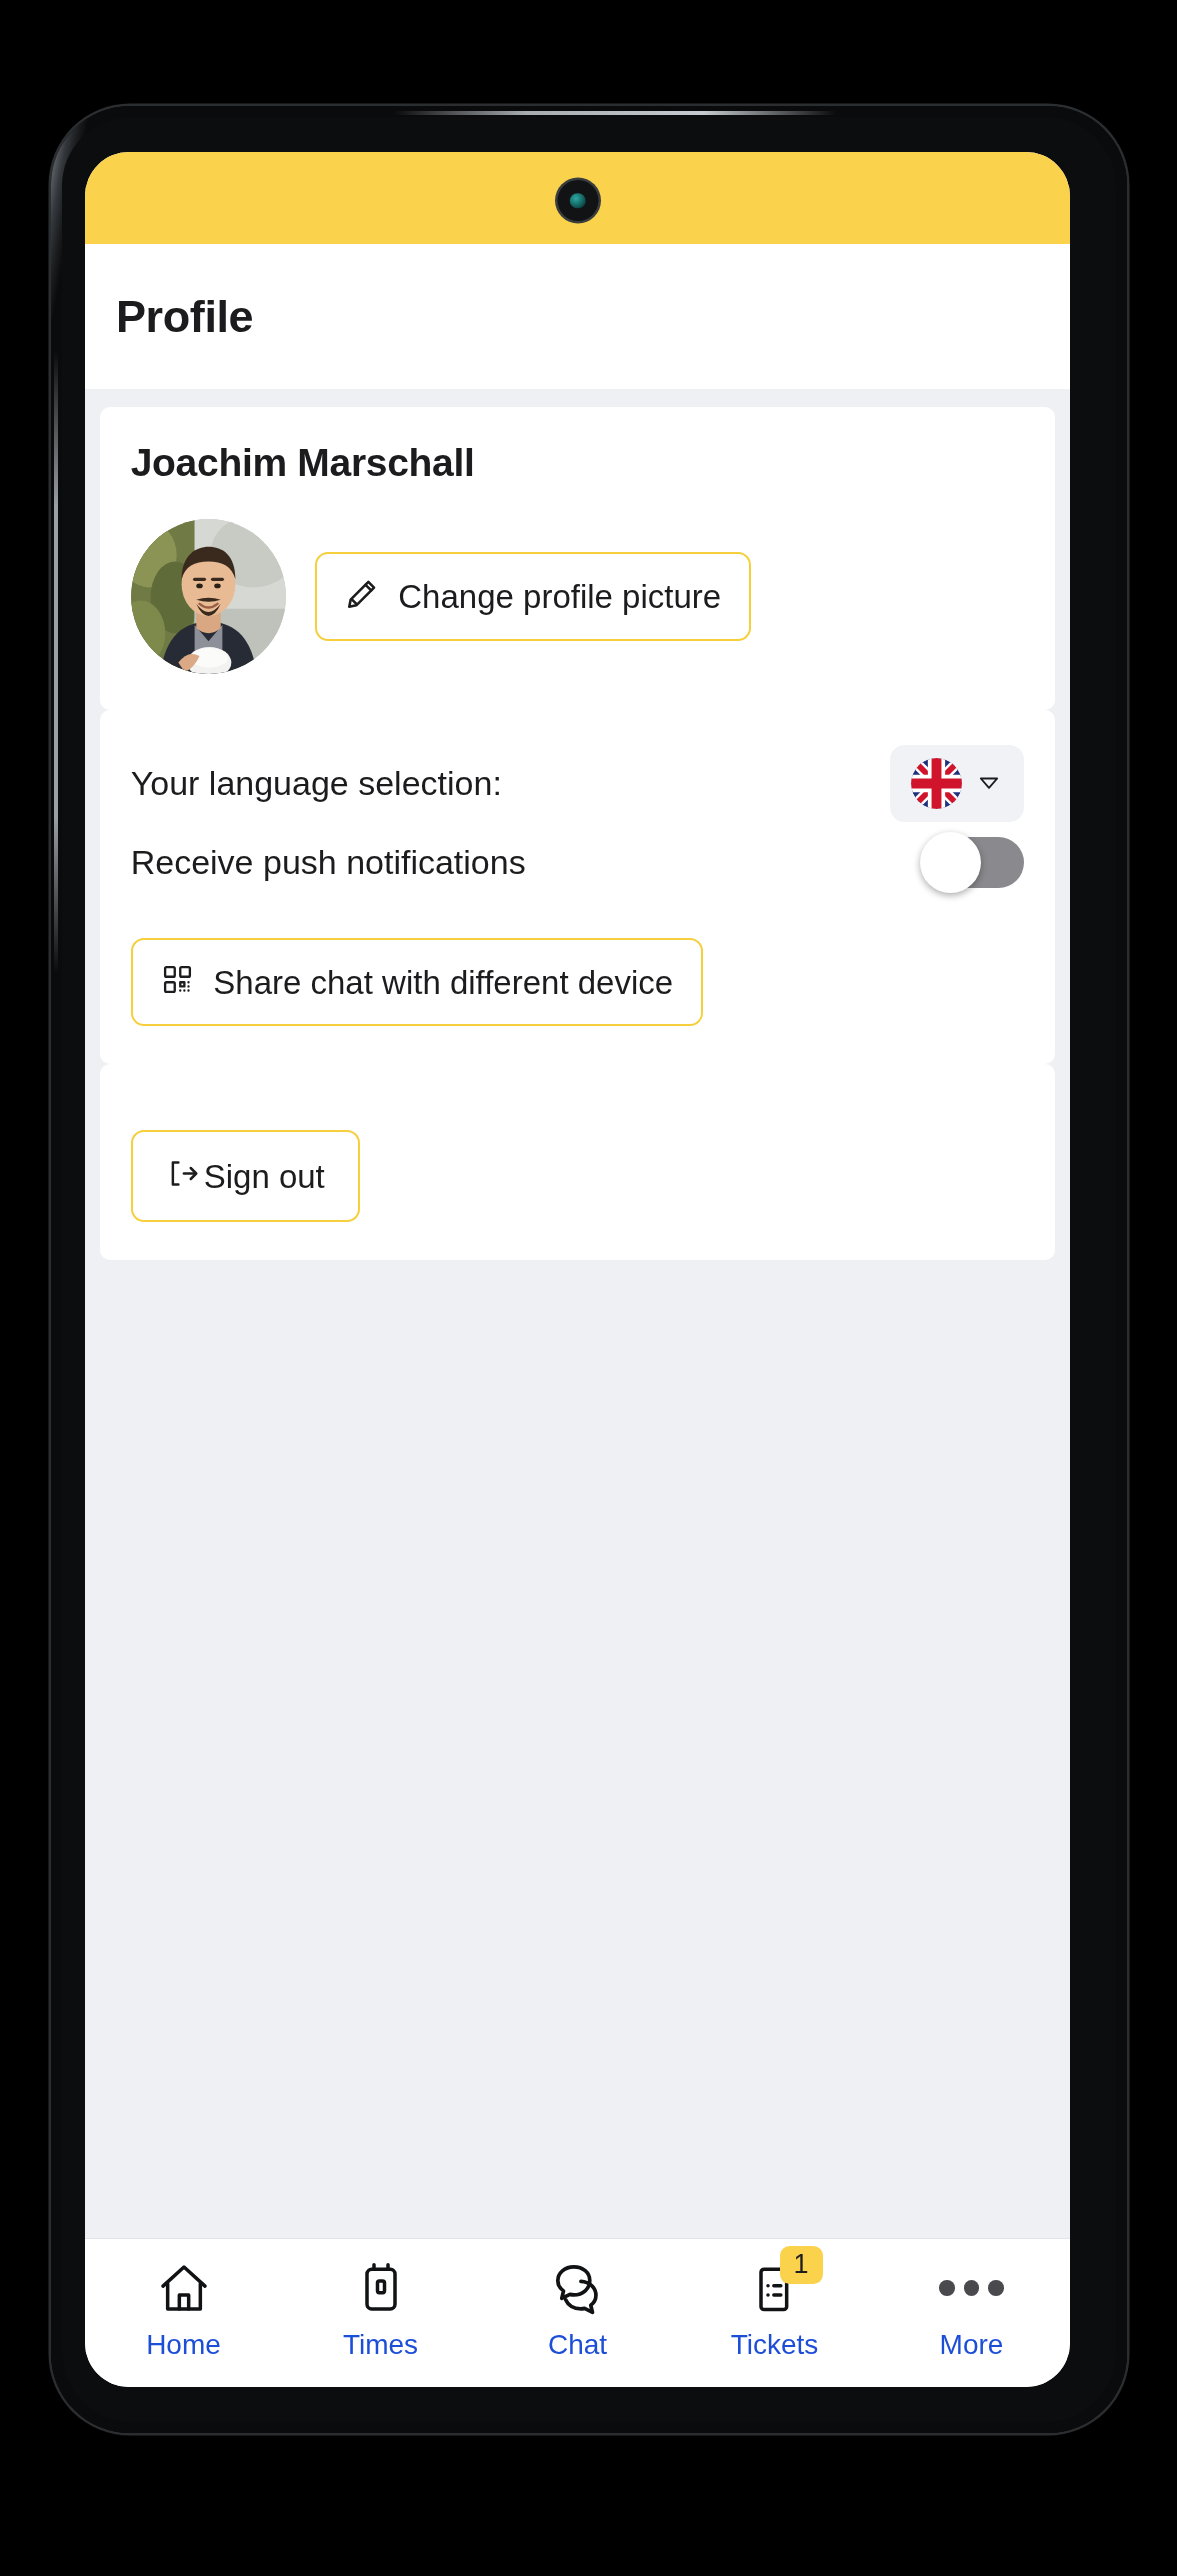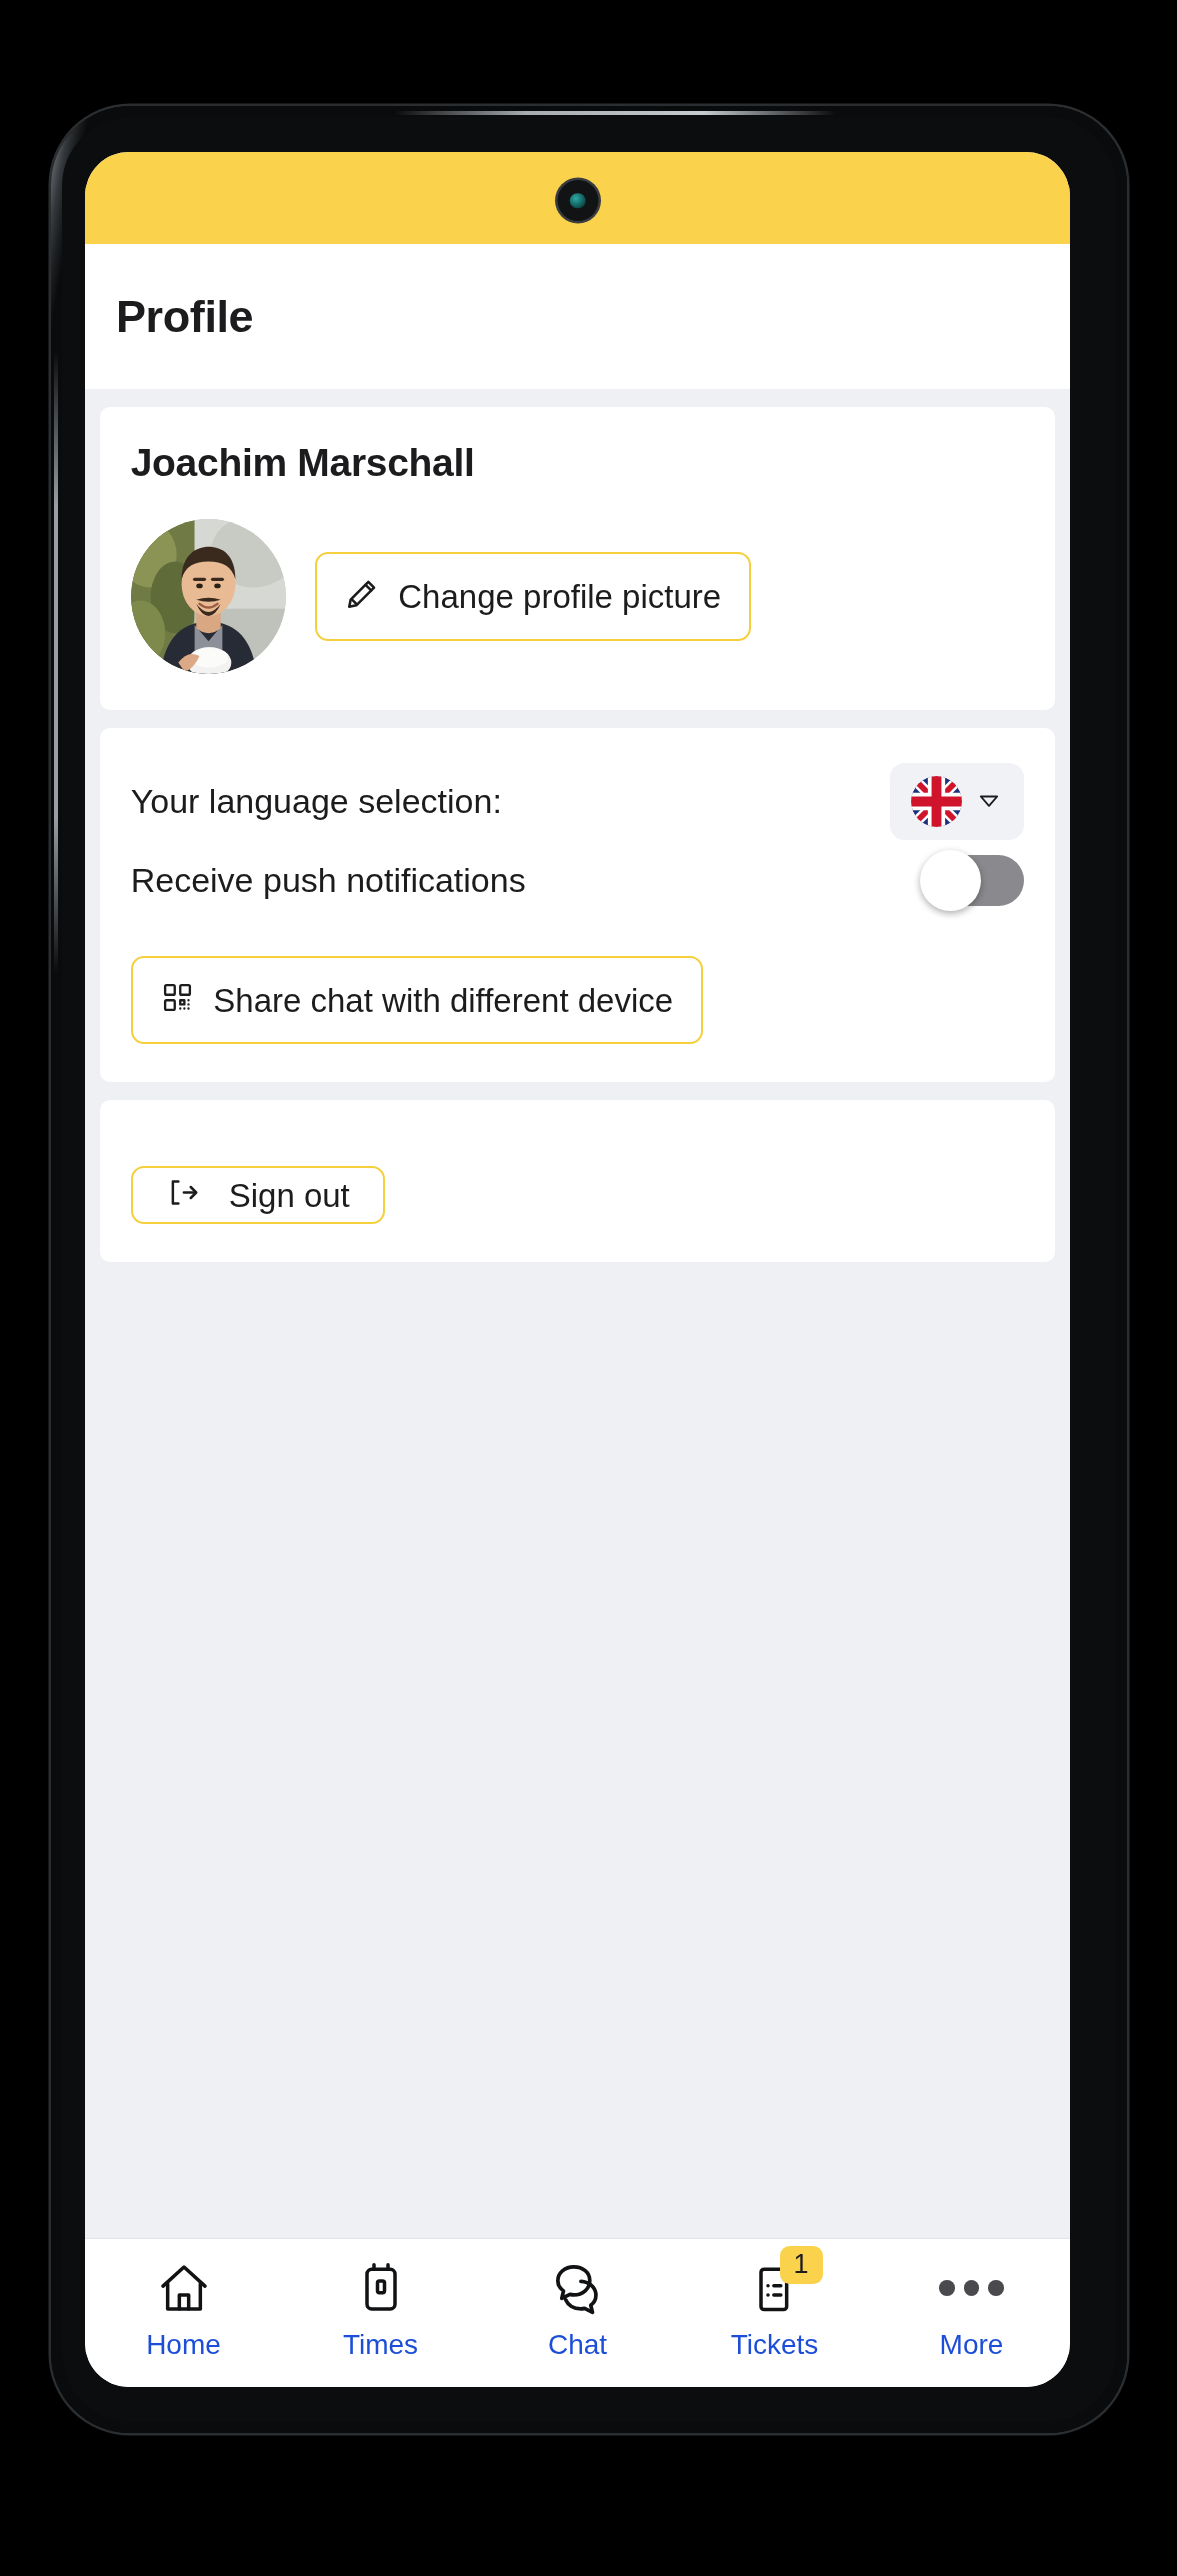--- a/index.html
+++ b/index.html
@@ -97,21 +97,20 @@
     top: 237px; bottom: 149px;
     left: 0; right: 0;
     background: #eff0f4;
     padding: 18px 14.7px 0 14.7px;
     overflow: hidden;
   }
 
   .card {
     background: #ffffff;
     border-radius: 10px;
-    margin-bottom: 18px;
     padding: 29px 31px;
   }
 
   .card-heading {
     font-size: 39px;
     font-weight: 700;
     color: #1c1c1e;
     letter-spacing: -0.3px;
   }
 
@@ -196,21 +195,21 @@
     flex: none;
   }
   #flag-uk svg { display: block; }
 
   #share-row { margin-top: 36px; }
   #share-btn { padding: 23px 28px; }
 
   
   #actions-card { padding: 33px 31px 38px 31px; }
   #signout-row { margin-top: 33px; }
-  #signout-btn { padding: 8px 33px; gap: 30px; }
+  #signout-btn { padding: 25px 33px; gap: 5px; }
 
   
   #bottom-nav {
     position: absolute;
     left: 0; right: 0; bottom: 0;
     height: 149px;
     background: #ffffff;
     border-top: 1.6px solid #e2e3e8;
     display: flex;
     align-items: flex-start;

